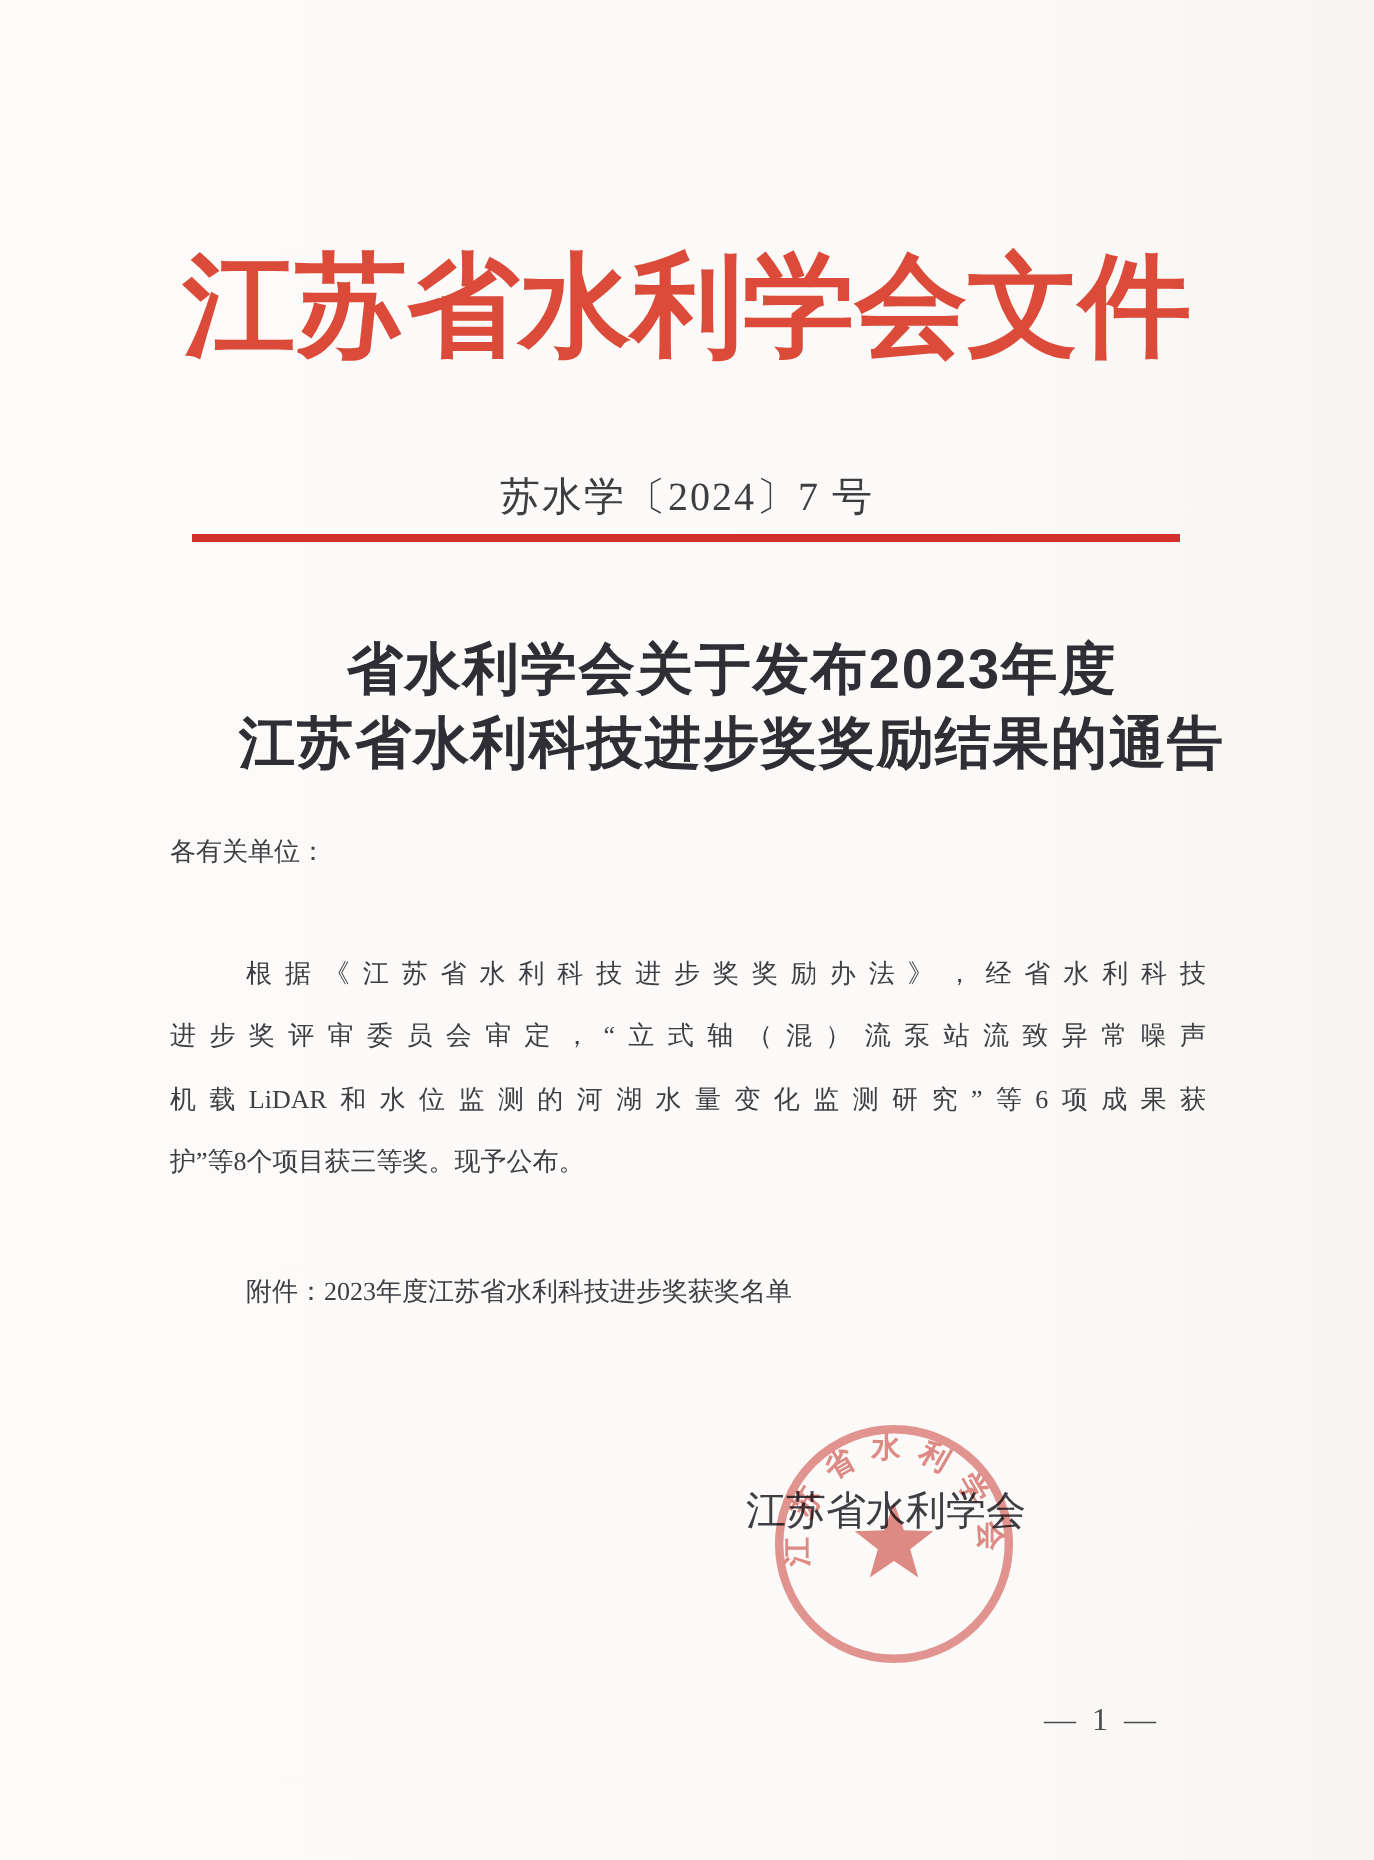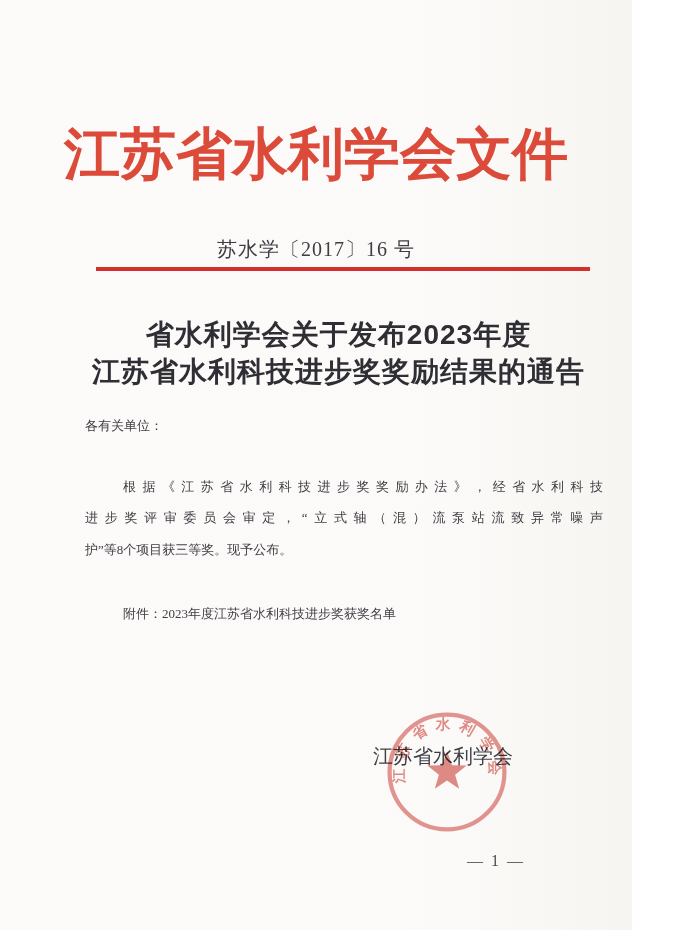--- a/index.html
+++ b/index.html
@@ -1,18 +1,18 @@
 <!DOCTYPE html>
 <html><head>
 <meta charset="utf-8">
 <style>
   html,body{margin:0;padding:0;}
   .page{
     position:relative;
-    width:632px;height:930px;
+    width:687px;height:930px;
     background:linear-gradient(90deg,#fcfbf9 0%,#fbfaf8 72%,#f7f5f1 100%);
     overflow:hidden;
     font-family:"Liberation Serif","DejaVu Serif",serif;
   }
   .org-title{
     position:absolute;top:118px;left:0;right:0;
     text-align:center;
     font-size:56px;line-height:72px;
     font-weight:bold;
     color:#dc4a3a;
@@ -84,33 +84,34 @@
     letter-spacing:2px;
   }
 </style>
 </head>
 <body>
 
 <div class="page">
 
   <div class="org-title">江苏省水利学会文件</div>
 
-  <div class="doc-number">苏水学〔2017〕16 号</div>
+  <div class="doc-number">苏水学〔2024〕7 号</div>
 
   <div class="red-rule"></div>
 
   <h1 class="notice-title">
     <span>省水利学会关于发布2023年度</span>
     <span>江苏省水利科技进步奖奖励结果的通告</span>
   </h1>
 
   <div class="body-block">
     <p class="salutation">各有关单位：</p>
     <p class="para-line first">根据《江苏省水利科技进步奖奖励办法》，经省水利科技</p>
     <p class="para-line">进步奖评审委员会审定，“立式轴（混）流泵站流致异常噪声</p>
+    <p class="para-line">机载LiDAR和水位监测的河湖水量变化监测研究”等6项成果获</p>
     <p class="para-line last">护”等8个项目获三等奖。现予公布。</p>
     <p class="attachment">附件：2023年度江苏省水利科技进步奖获奖名单</p>
   </div>
 
   <div class="signature">
     <div>江苏省水利学会</div>
   </div>
 
   <svg class="seal" viewBox="0 0 136 136" xmlns="http://www.w3.org/2000/svg">
     <defs>

